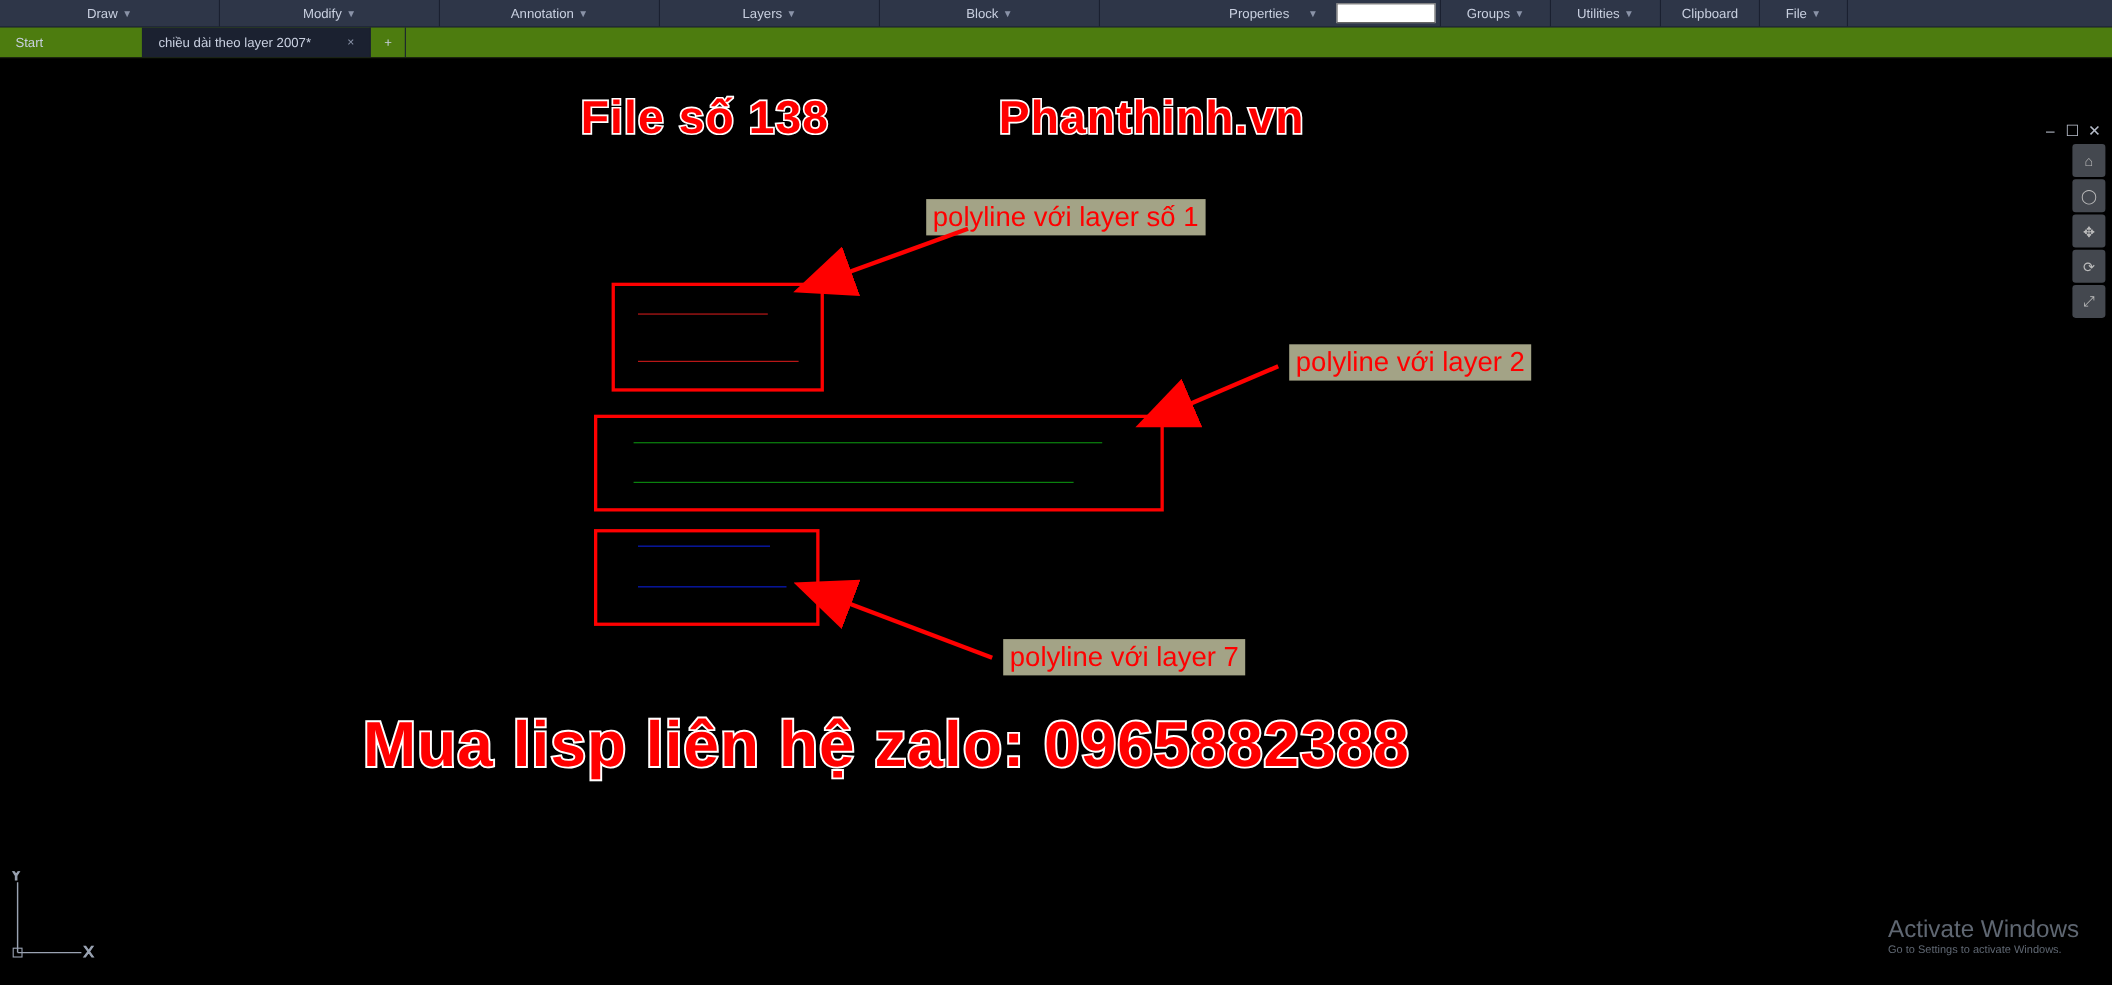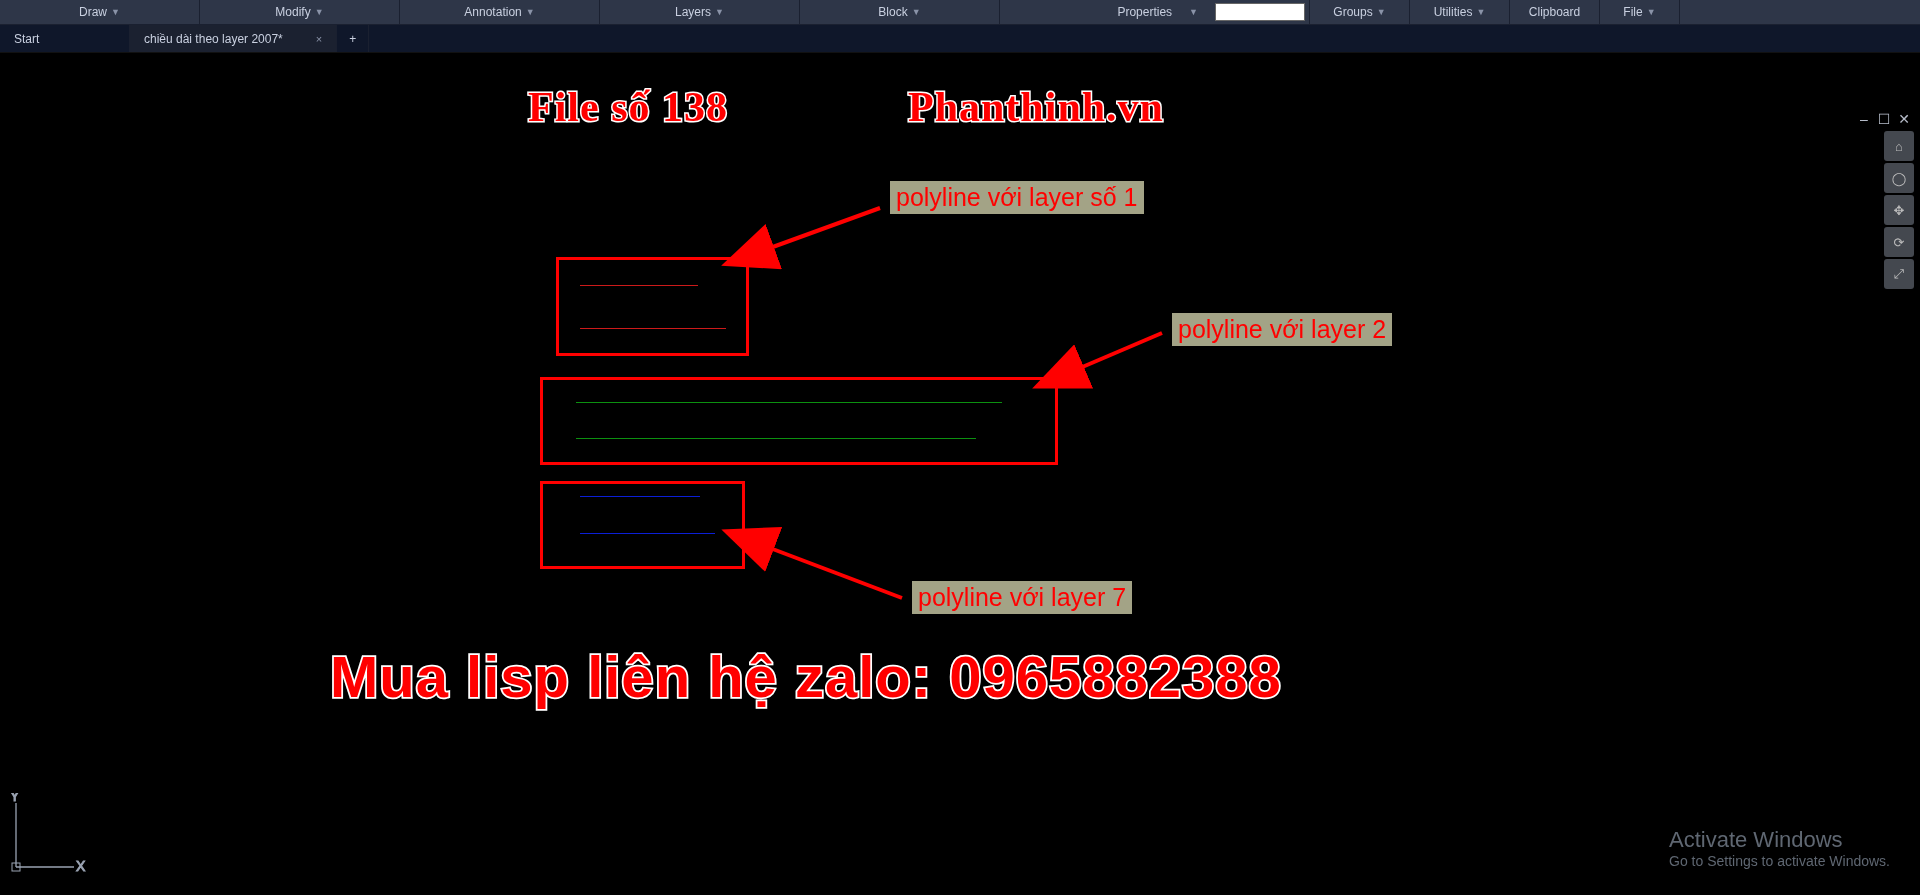--- a/index.html
+++ b/index.html
@@ -33,21 +33,21 @@
   .mini-input {
     background: #fff; color: #333;
     height: 18px; width: 90px;
     font-size: 11px; padding: 0 4px;
     border: 1px solid #666;
   }
   
   .doctabs {
     display: flex; align-items: flex-start;
     height: 28px;
-    background: #0f172a;
+    background: #4d7c0f;
     border-bottom: 1px solid #111;
   }
   .doctab {
     display: flex; align-items: center; gap: 6px;
     padding: 0 14px; height: 100%;
     font-size: 12px; color: #c9d0e0;
     border-right: 1px solid #1a2030;
     cursor: pointer;
   }
   .doctab.active { background: #1b2130; gap: 33px; }
@@ -79,21 +79,21 @@
   }
   .wincontrols span {
     color: #b6bcc9; font-size: 14px; cursor: pointer;
     width: 16px; text-align: center;
   }
   
   .anno-big {
     position: absolute;
     color: #ff0000;
     font-weight: bold;
-    font-family: Liberation Serif, serif;
+    font-family: Liberation Sans, sans-serif;
     font-size: 42px;
     -webkit-text-stroke: 3px #fff;
     paint-order: stroke fill;
     letter-spacing: 1px;
     white-space: nowrap;
   }
   .anno-huge {
     position: absolute;
     color: #ff0000;
     font-weight: bold;
@@ -120,21 +120,21 @@
   .seg.red  { border-top: 1.5px solid #cc1a1a; }
   .seg.green{ border-top: 1.5px solid #0c9010; }
   .seg.blue { border-top: 1.5px solid #0b1fd6; }
   
   .watermark {
     position: absolute; right: 30px; bottom: 26px;
     color: #5f6772; font-family: "Segoe UI", Arial, sans-serif;
     text-align: left;
   }
   .watermark .l1 { font-size: 22px; }
-  .watermark .l2 { font-size: 14px; }
+  .watermark .l2 { font-size: 10px; }
 </style>
 </head>
 <body>
 
 <div class="ribbon">
   <div class="panel" style="width:200px">
     <span>Draw</span>
     <span class="caret">▼</span>
   </div>
   <div class="panel" style="width:200px">
@@ -210,21 +210,21 @@
       <line x1="6" y1="74" x2="64" y2="74" stroke-width="1.3"></line>
       <rect x="2" y="70" width="8" height="8"></rect>
       <text x="66" y="78" class="ucs-label">X</text>
       <text x="0" y="8" class="ucs-label">Y</text>
     </svg>
   </div>
 
   <div class="anno-big" style="left:528px; top:30px;">File số 138</div>
   <div class="anno-big" style="left:908px; top:30px;">Phanthinh.vn</div>
 
-  <div class="anno-label" style="left:890px; top:128px;text-align:right;">polyline với layer số 1</div>
+  <div class="anno-label" style="left:842px; top:128px;text-align:right;">polyline với layer số 1</div>
   <div class="anno-label" style="left:1172px; top:260px;text-align:right;">polyline với layer 2</div>
   <div class="anno-label" style="left:912px; top:528px;">polyline với layer 7</div>
 
   <div class="hlbox" style="left:556px; top:204px; width:193px; height:99px;"></div>
   <div class="hlbox" style="left:540px; top:324px; width:518px; height:88px;"></div>
   <div class="hlbox" style="left:540px; top:428px; width:205px; height:88px;"></div>
 
   <div class="seg red" style="left:580px; top:232px; width:118px;"></div>
   <div class="seg red" style="left:580px; top:275px; width:146px;"></div>
 

